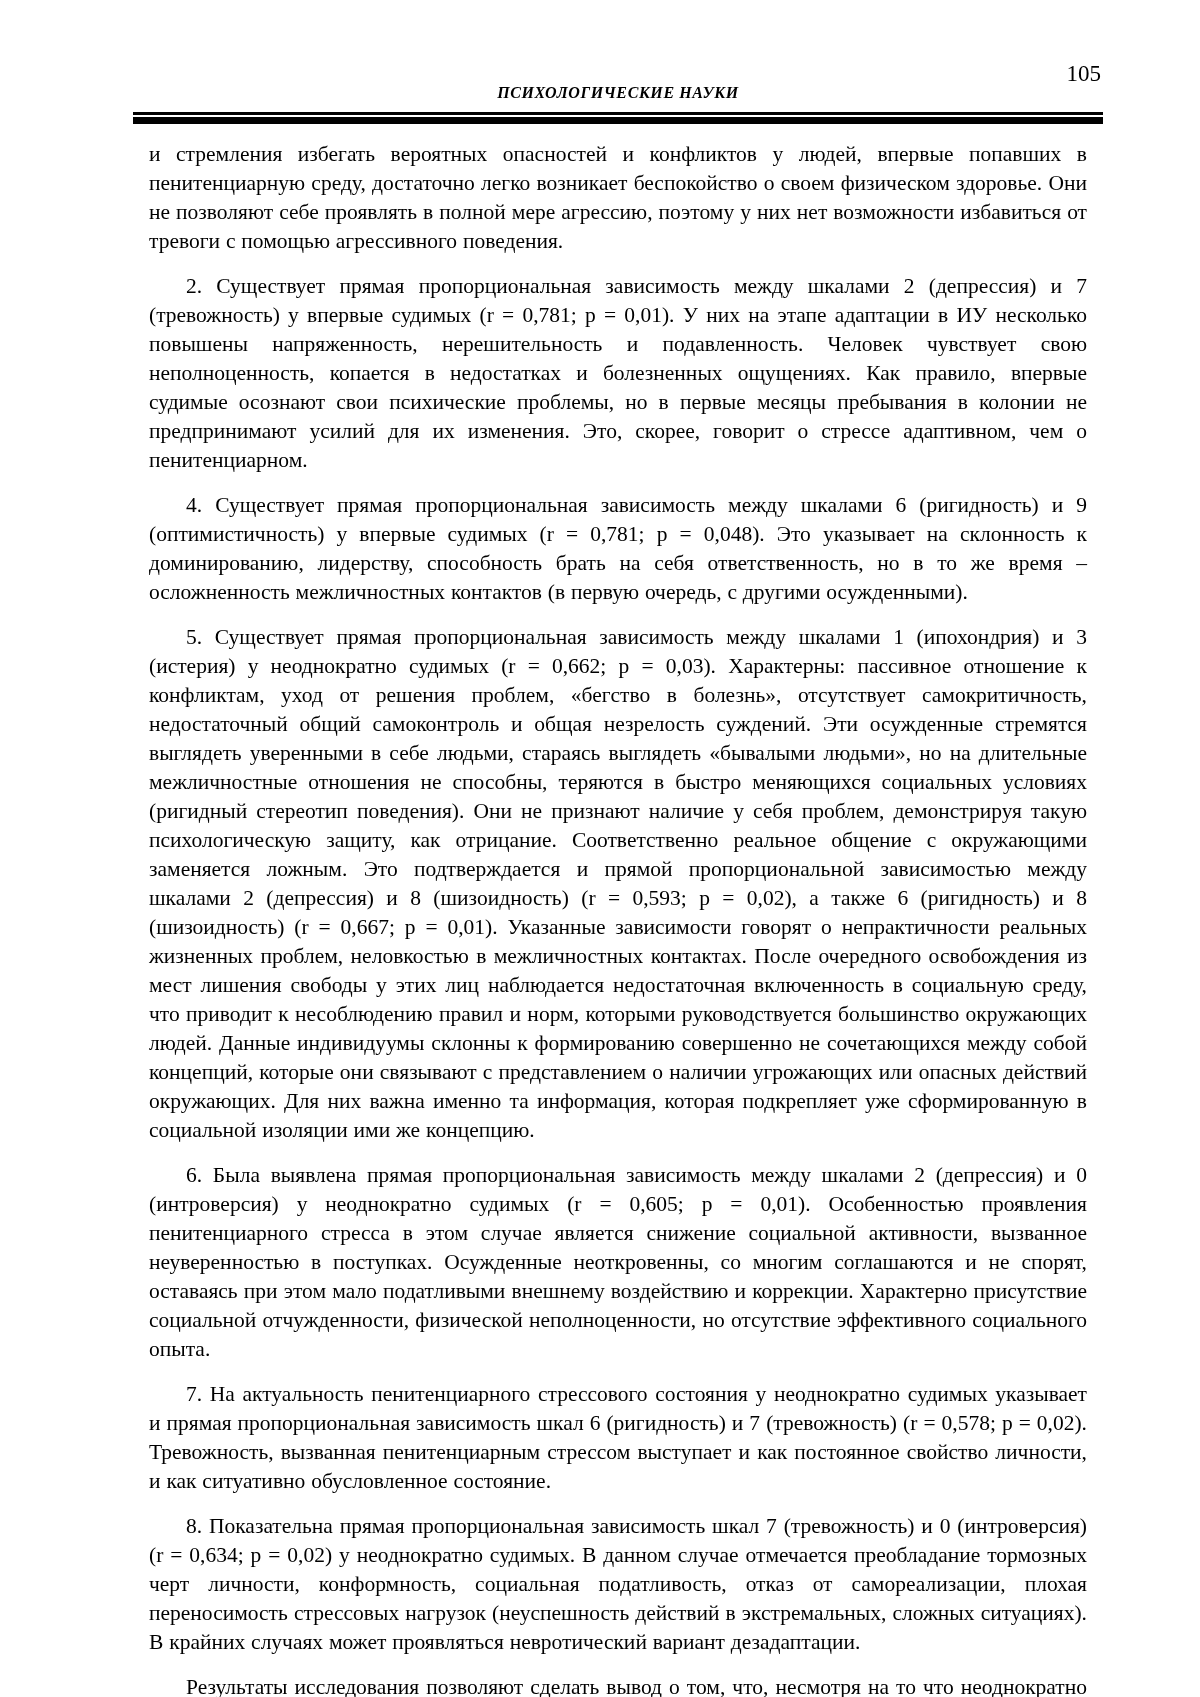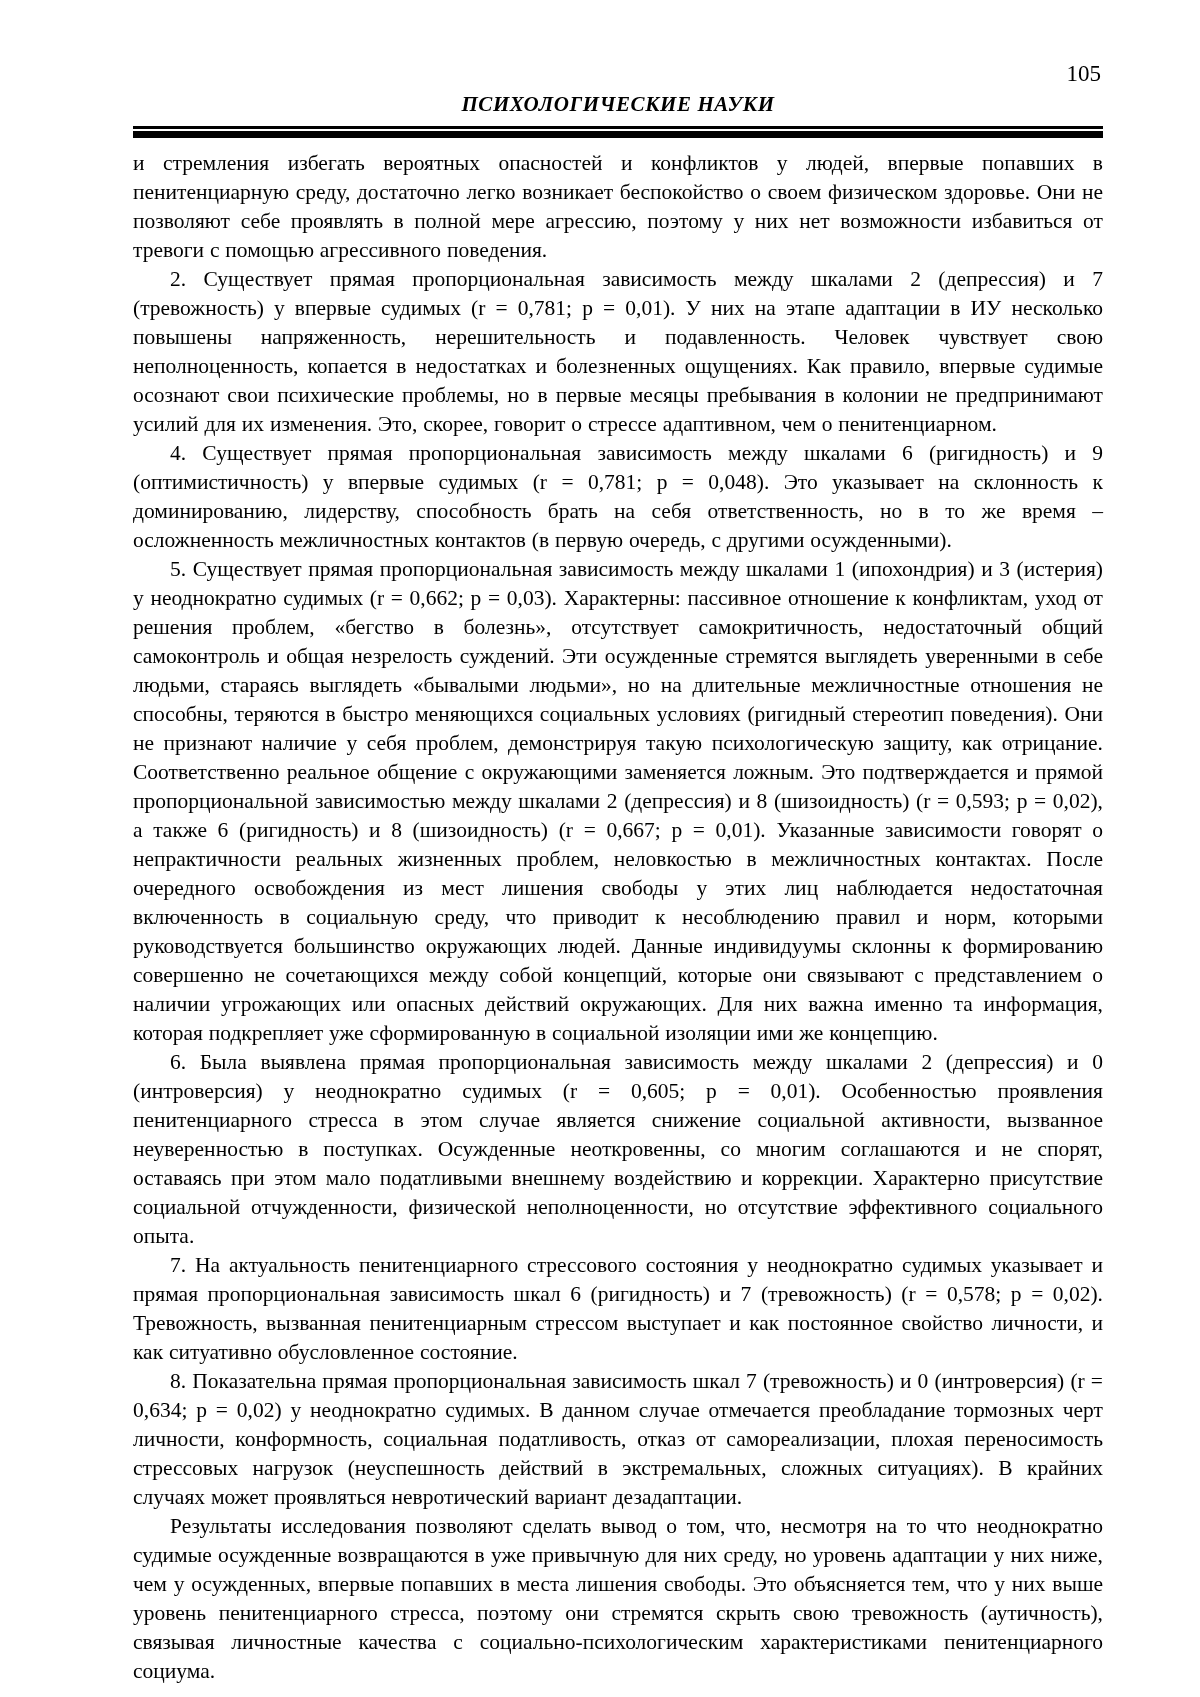--- a/index.html
+++ b/index.html
@@ -24,23 +24,22 @@
   .page-number {
     text-align: right;
     font-size: 23px;
     line-height: 1;
     padding-right: 2px;
   }
   .running-head {
     text-align: center;
     font-weight: bold;
     font-style: italic;
-    font-size: 21px;
+    font-size: 16px;
     line-height: 1;
-    margin-top: 9px;
     letter-spacing: 0.6px;
   }
   .header-rule {
     margin-top: 11px;
   }
   .header-rule .thin {
     height: 2.5px;
     background: #000000;
   }
   .header-rule .gap {
@@ -48,21 +47,21 @@
     background: transparent;
   }
   .header-rule .thick {
     height: 7px;
     background: #000000;
   }
   .article-body {
     margin-top: 11px;
   }
   .body-par {
-    margin: 0;
+    margin: 16px;
     font-size: 21.5px;
     line-height: 29px;
     text-align: justify;
     text-align-last: left;
     text-indent: 37px;
     word-spacing: 0.5px;
   }
   .body-par.no-indent {
     text-indent: 0;
   }

